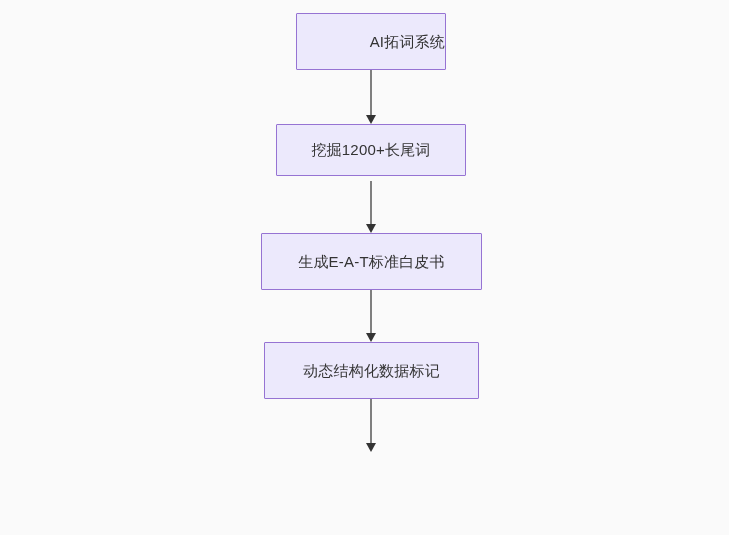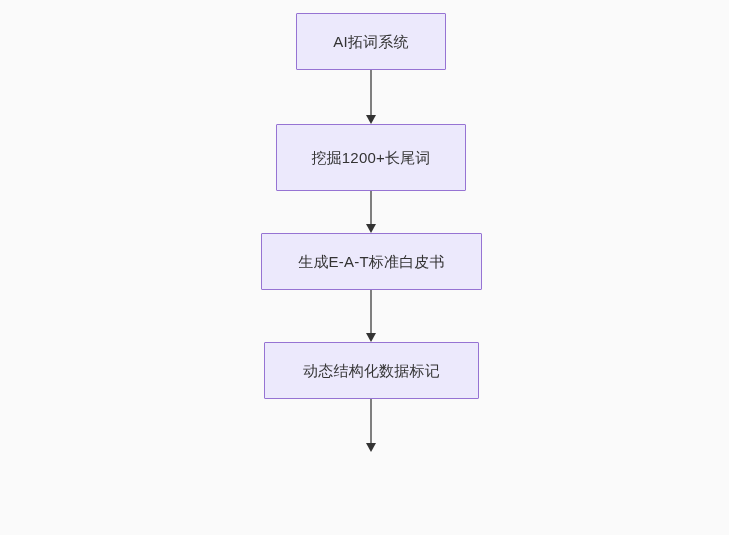--- a/index.html
+++ b/index.html
@@ -60,25 +60,25 @@
 
   <div class="edge" style="left:370px; top:181px; height:43px;"></div>
   <div class="edge-head" style="left:365.5px; top:224px;"></div>
 
   <div class="edge" style="left:370px; top:290px; height:43px;"></div>
   <div class="edge-head" style="left:365.5px; top:333px;"></div>
 
   <div class="edge" style="left:370px; top:399px; height:44px;"></div>
   <div class="edge-head" style="left:365.5px; top:443px;"></div>
 
-  <div class="node" style="left:296px; top:13px; width:150px; height:57px;">
+  <div class="node" style="left:296px; top:13px; width:150px; height:57px;justify-content:flex-end;">
     <span class="node-label">AI拓词系统</span>
   </div>
 
-  <div class="node" style="left:276px; top:124px; width:190px; height:67px;">
+  <div class="node" style="left:276px; top:124px; width:190px; height:52px;">
     <span class="node-label">挖掘1200+长尾词</span>
   </div>
 
   <div class="node" style="left:264px; top:342px; width:215px; height:57px;">
     <span class="node-label">动态结构化数据标记</span>
   </div>
 
   <div class="node" style="left:261px; top:233px; width:221px; height:57px;">
     <span class="node-label">生成E-A-T标准白皮书</span>
   </div>

